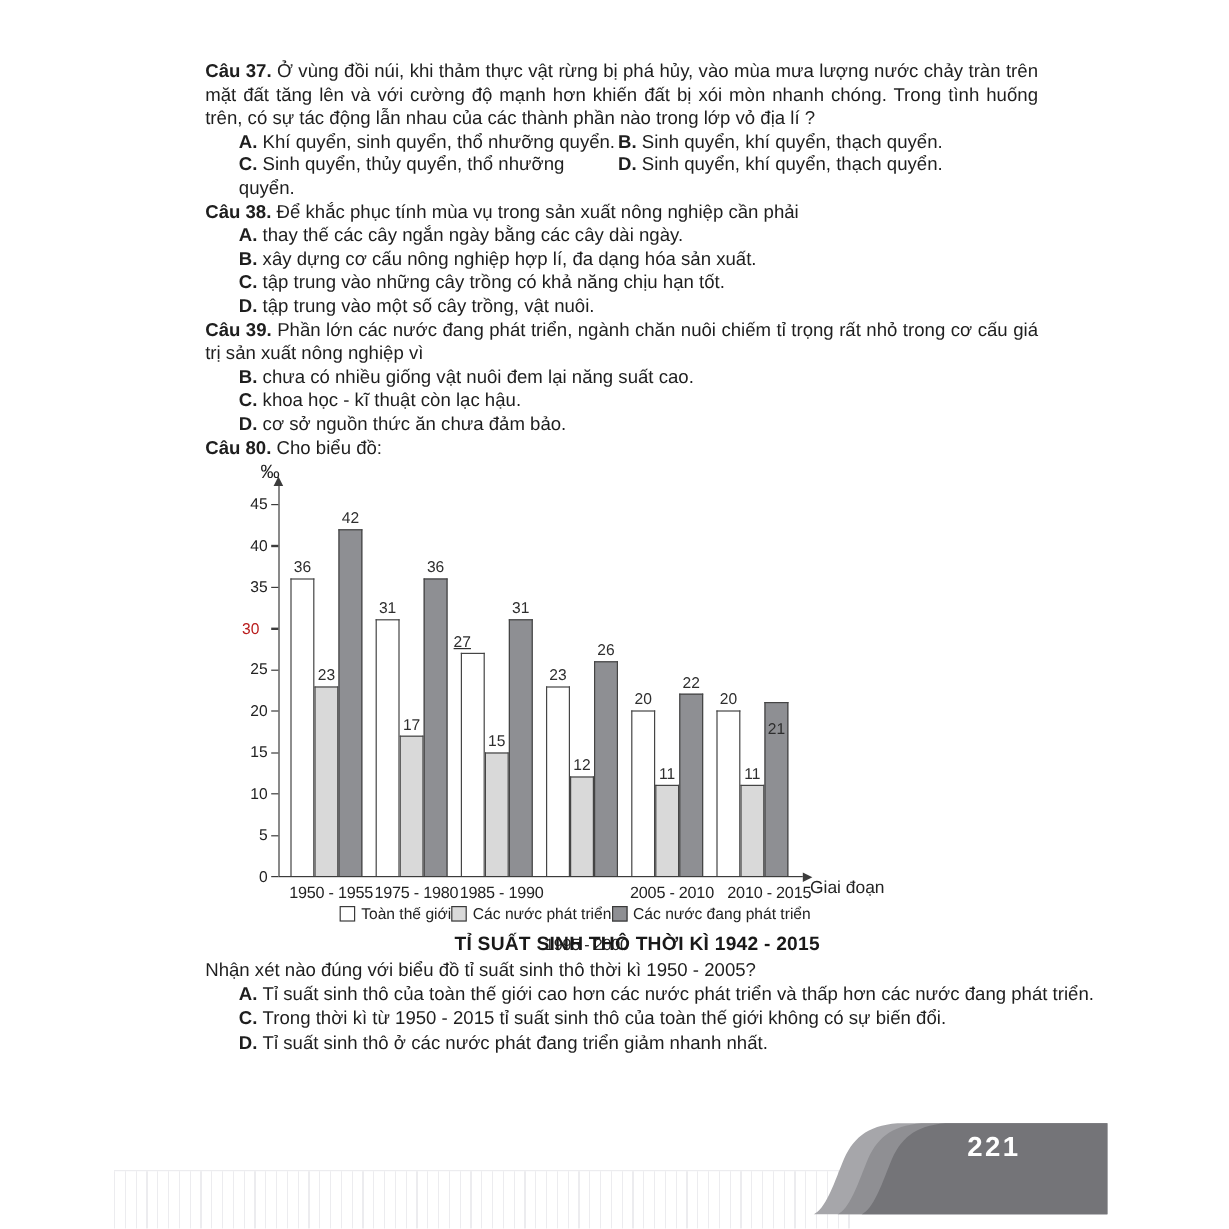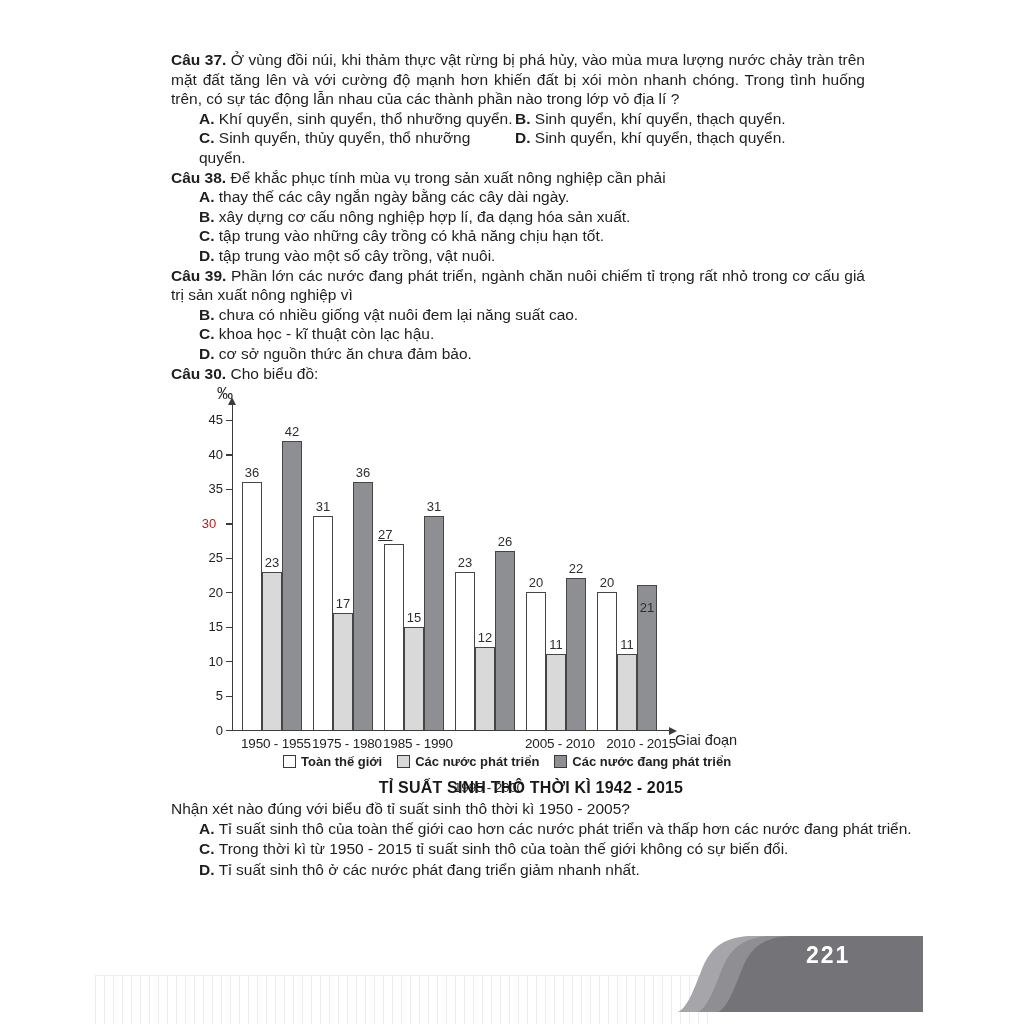--- a/index.html
+++ b/index.html
@@ -12,21 +12,21 @@
   .b{font-weight:bold;}
   .opts{padding-left:28px;}
   .grid2{display:grid;grid-template-columns:316px 1fr;}
   .opt{white-space:normal;}
   
   #chart{position:absolute;left:195px;top:388px;width:680px;height:425px;font-size:13px;color:#2e2e2e;}
   .abs{position:absolute;}
   .permille{position:absolute;left:22px;top:-3px;font-size:16px;color:#222;}
   .chart-title{position:absolute;left:0;top:391px;width:672px;text-align:center;
                font-weight:bold;font-size:16px;color:#191919;letter-spacing:.2px;}
-  #legend{position:absolute;left:88px;top:366px;display:flex;gap:15px;align-items:center;white-space:nowrap;font-weight:bold;}
+  #legend{position:absolute;left:88px;top:366px;display:flex;gap:0;align-items:center;white-space:nowrap;}
   .leg-item{display:flex;align-items:center;gap:5px;font-size:13px;color:#222;}
   .leg-sq{width:11px;height:11px;border:1.5px solid #3a3a3a;flex:0 0 auto;}
   
   .comb{position:absolute;left:95px;top:975px;width:620px;height:48px;
         border-top:1px solid #ececef;
         background:repeating-linear-gradient(90deg,#ececef 0 1px,transparent 1px 9px);}
   .footer-svg{position:absolute;left:678px;top:931px;}
   .pagenum{position:absolute;left:806px;top:942px;font-size:23px;font-weight:bold;
            color:#ffffff;letter-spacing:2px;}
 </style>
@@ -49,21 +49,21 @@
         <div class="opt"><span class="b">B. </span><span>xây dựng cơ cấu nông nghiệp hợp lí, đa dạng hóa sản xuất.</span></div>
         <div class="opt"><span class="b">C. </span><span>tập trung vào những cây trồng có khả năng chịu hạn tốt.</span></div>
         <div class="opt"><span class="b">D. </span><span>tập trung vào một số cây trồng, vật nuôi.</span></div>
       </div>
       <p class="stem"><span class="b">Câu 39. </span><span>Phần lớn các nước đang phát triển, ngành chăn nuôi chiếm tỉ trọng rất nhỏ trong cơ cấu giá trị sản xuất nông nghiệp vì</span></p>
       <div class="opts">
         <div class="opt"><span class="b">B. </span><span>chưa có nhiều giống vật nuôi đem lại năng suất cao.</span></div>
         <div class="opt"><span class="b">C. </span><span>khoa học - kĩ thuật còn lạc hậu.</span></div>
         <div class="opt"><span class="b">D. </span><span>cơ sở nguồn thức ăn chưa đảm bảo.</span></div>
       </div>
-      <p class="stem"><span class="b">Câu 30. </span><span>Cho biểu đồ:</span></p>
+      <p class="stem"><span class="b">Câu 80. </span><span>Cho biểu đồ:</span></p>
     </section>
 
   <section id="chart">
     <div class="permille">‰</div>
     <div id="plot">
         <div class="abs" style="left: 37px; top: 16px; width: 1.4px; height: 326px; background: rgb(60, 60, 60);"></div>
         <div class="abs" style="left: 33.4px; top: 9px; width: 0px; height: 0px; border-left: 4.3px solid transparent; border-right: 4.3px solid transparent; border-bottom: 8px solid rgb(60, 60, 60);"></div>
         <div class="abs" style="left: 37px; top: 342px; width: 437px; height: 1.4px; background: rgb(60, 60, 60);"></div>
         <div class="abs" style="left: 474px; top: 338.8px; width: 0px; height: 0px; border-top: 4.3px solid transparent; border-bottom: 4.3px solid transparent; border-left: 8px solid rgb(60, 60, 60);"></div>
         <div class="abs" style="left: 31px; top: 342px; width: 6px; height: 1.3px; background: rgb(60, 60, 60);"></div>

